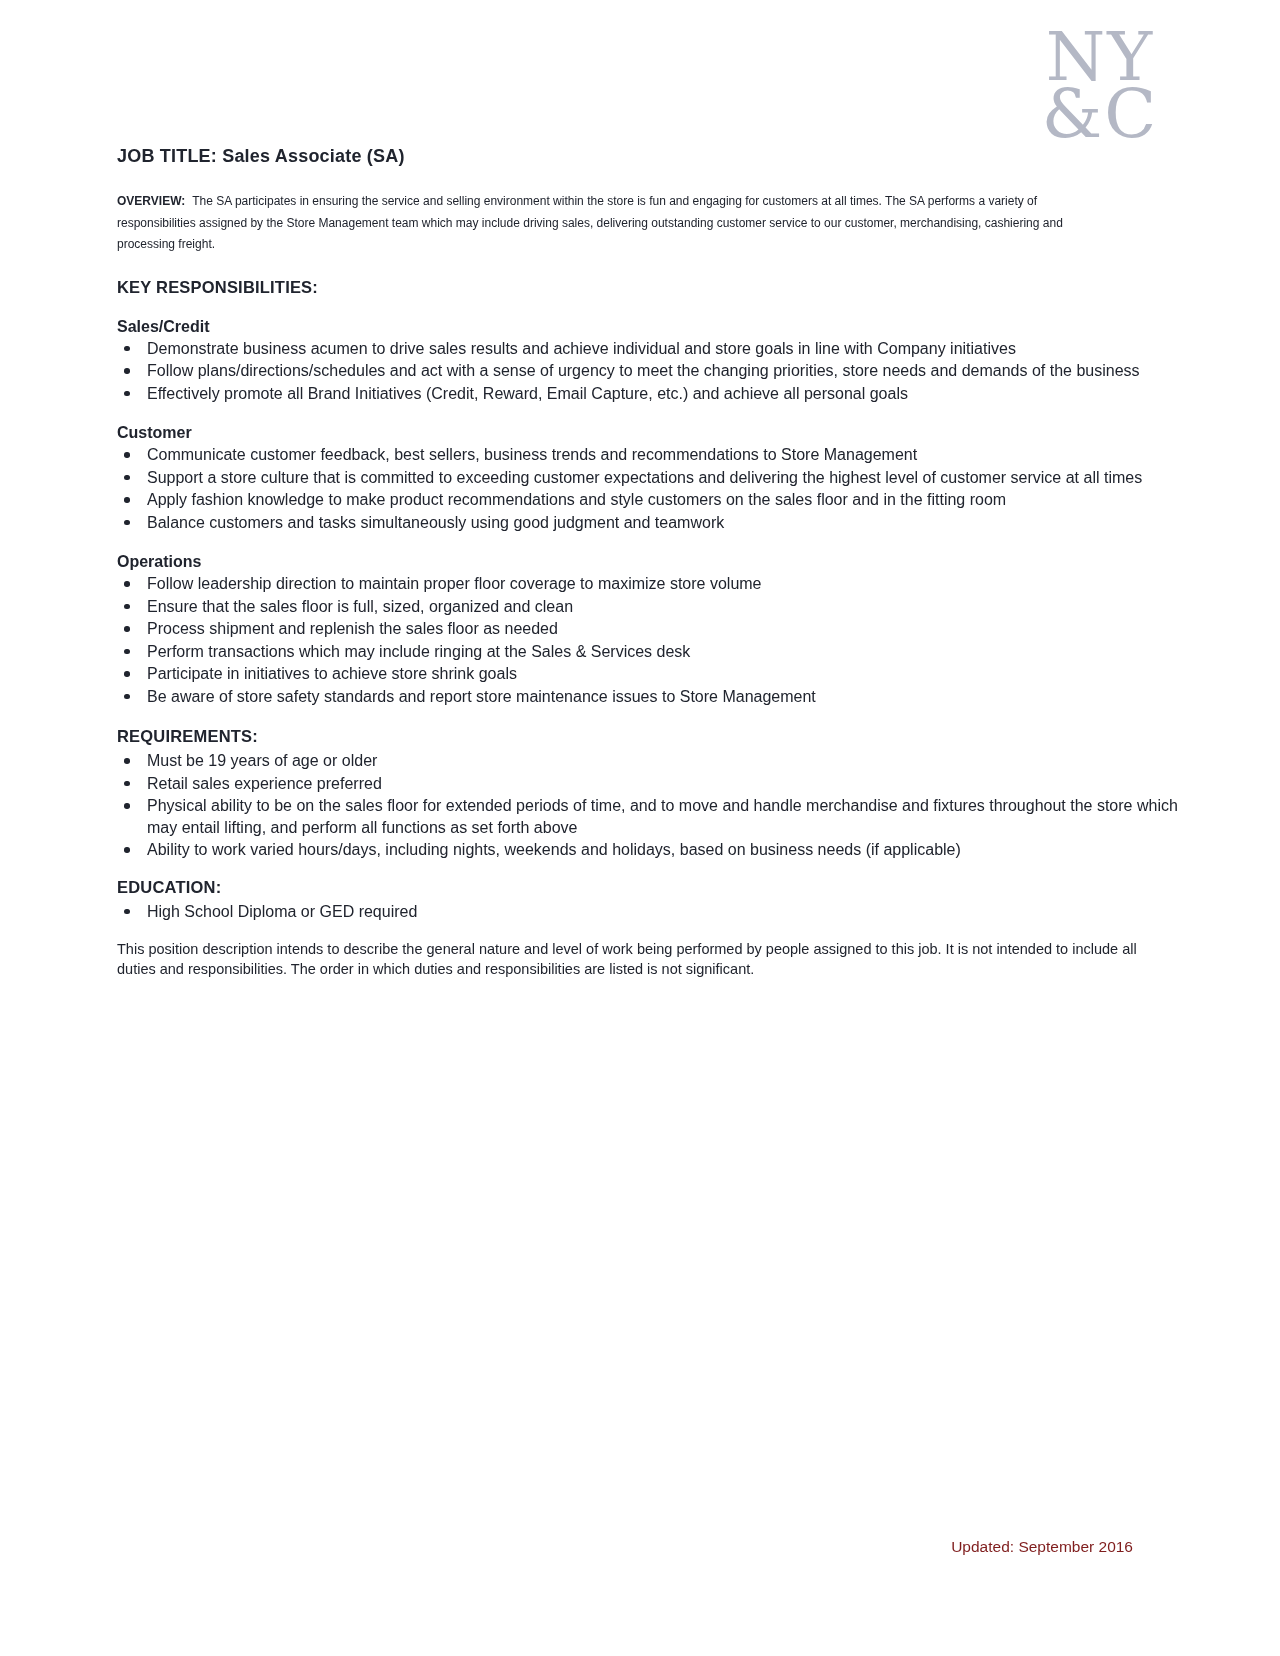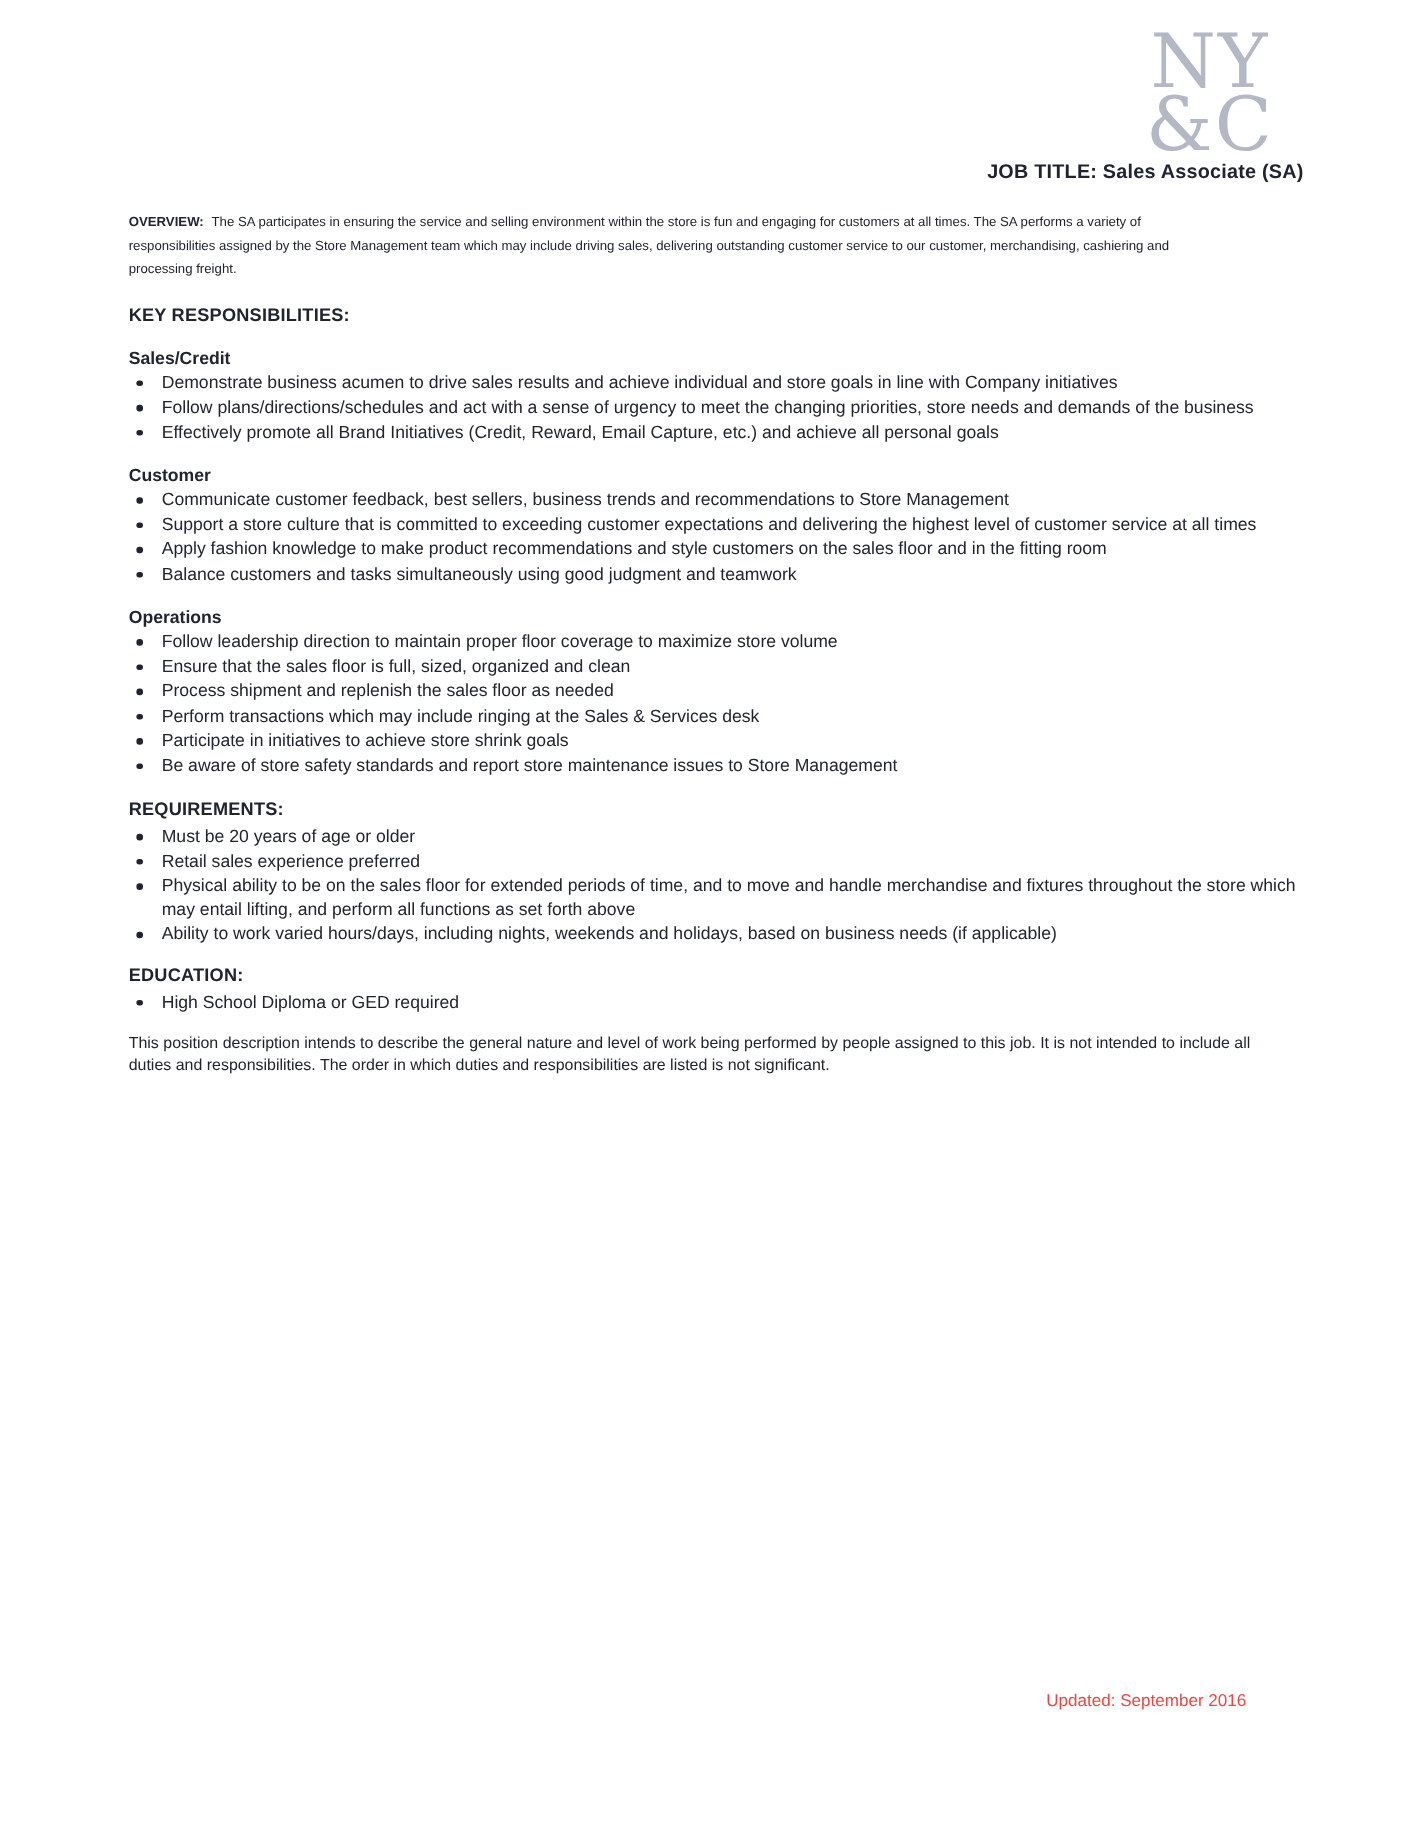--- a/index.html
+++ b/index.html
@@ -31,21 +31,20 @@
 
   .content {
     padding: 146px 95px 0 117px;
   }
 
   .job-title {
     font-size: 18px;
     font-weight: 700;
     margin-bottom: 24px;
     letter-spacing: 0.2px;
-    text-align: right;
   }
 
   .overview {
     font-size: 12px;
     line-height: 21.5px;
     max-width: 992px;
     margin-bottom: 22px;
   }
   .overview .lbl { font-weight: 700; margin-right: 7px; }
 
@@ -88,21 +87,21 @@
     font-size: 14.5px;
     line-height: 20px;
     max-width: 1032px;
   }
 
   .footer {
     position: absolute;
     top: 1538px;
     right: 147px;
     font-size: 15.5px;
-    color: #ef4444;
+    color: #7f1d1d;
     text-align: center;
   }
 </style>
 </head>
 <body>
 
 <div class="page">
 
   <div class="logo">
     <div class="logo-line">NY</div>
@@ -143,21 +142,21 @@
           <li>Ensure that the sales floor is full, sized, organized and clean</li>
           <li>Process shipment and replenish the sales floor as needed</li>
           <li>Perform transactions which may include ringing at the Sales &amp; Services desk</li>
           <li>Participate in initiatives to achieve store shrink goals</li>
           <li>Be aware of store safety standards and report store maintenance issues to Store Management</li>
         </ul>
     </section>
 
     <h2 class="section-heading tight">REQUIREMENTS:</h2>
     <ul class="bullets">
-        <li>Must be 20 years of age or older</li>
+        <li>Must be 19 years of age or older</li>
         <li>Retail sales experience preferred</li>
         <li>Physical ability to be on the sales floor for extended periods of time, and to move and handle merchandise and fixtures throughout the store which may entail lifting, and perform all functions as set forth above</li>
         <li>Ability to work varied hours/days, including nights, weekends and holidays, based on business needs (if applicable)</li>
       </ul>
 
     <h2 class="section-heading tight">EDUCATION:</h2>
     <ul class="bullets">
         <li>High School Diploma or GED required</li>
       </ul>
 

